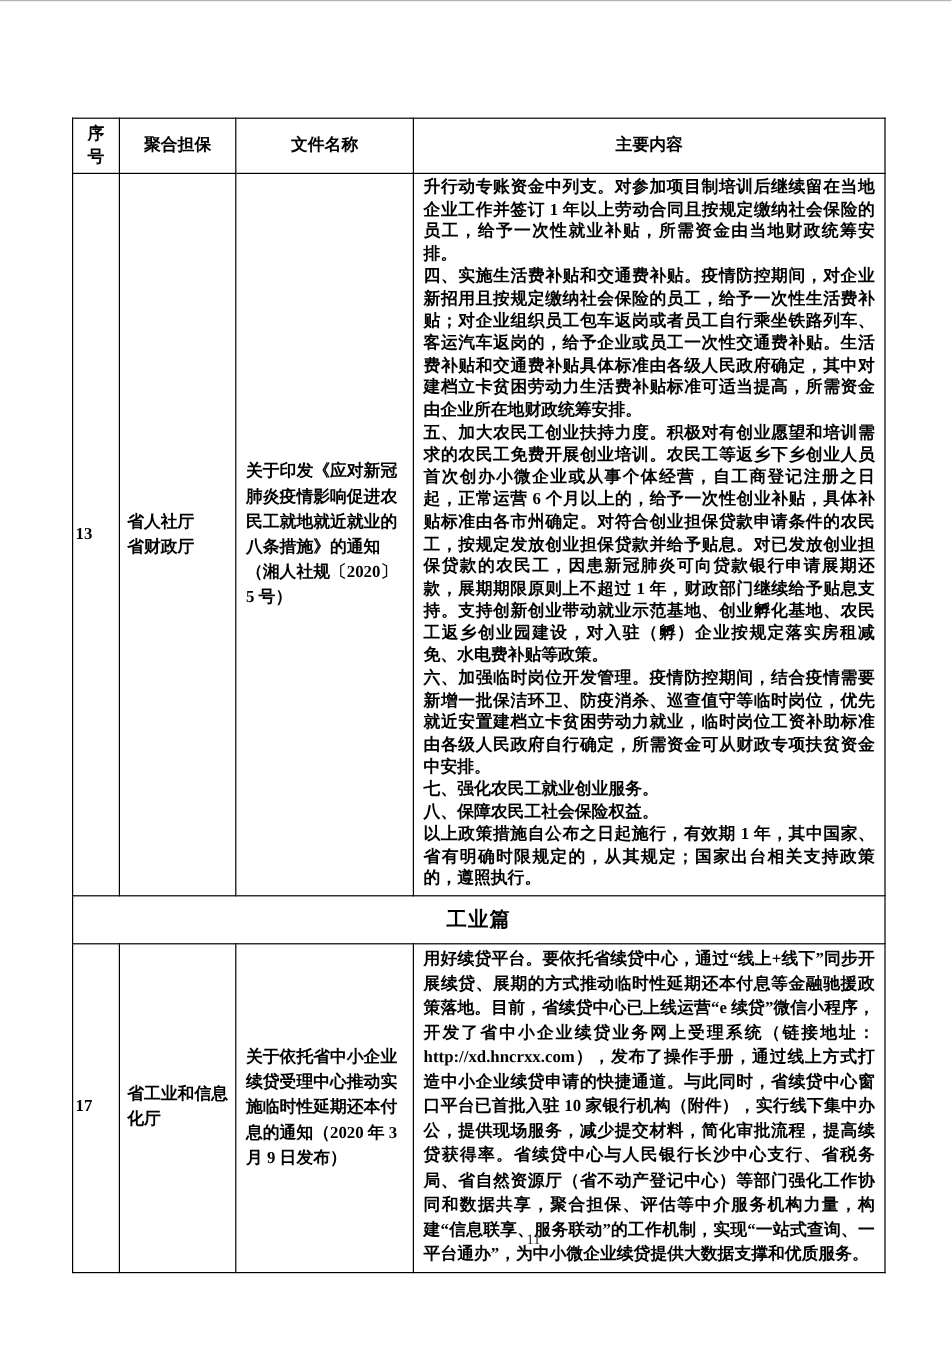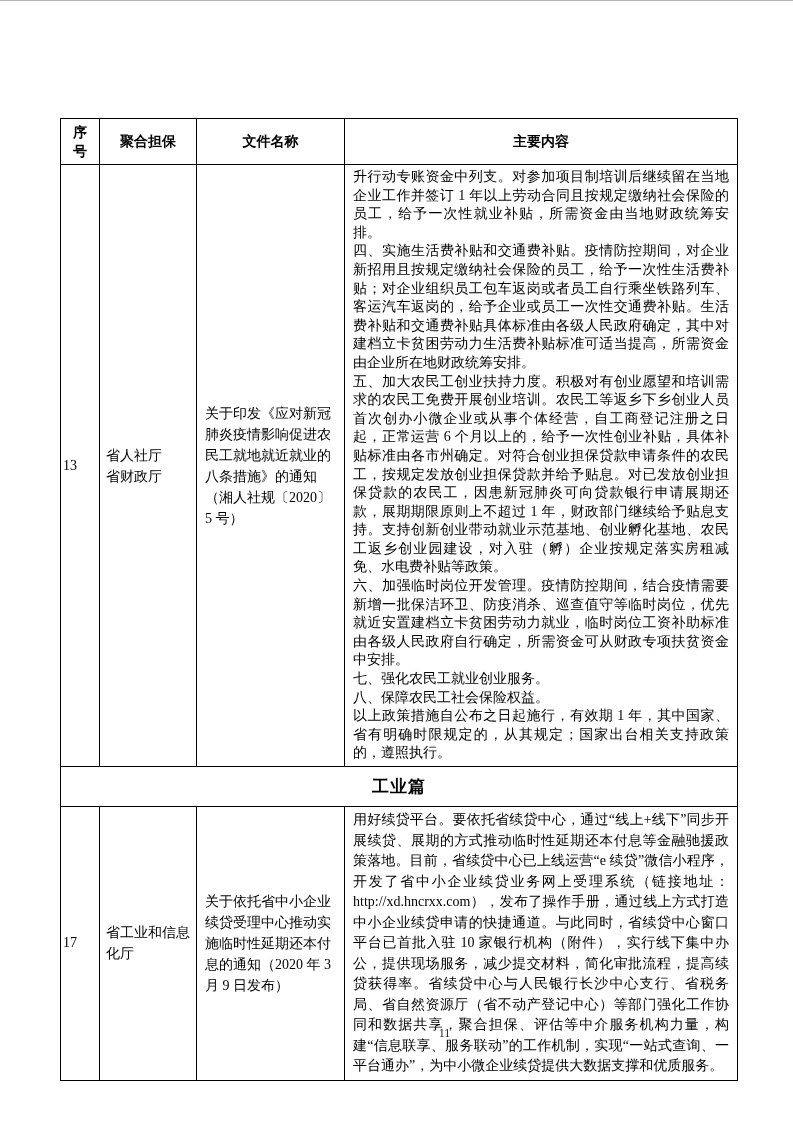--- a/index.html
+++ b/index.html
@@ -23,27 +23,27 @@
     box-sizing: border-box;
     border-top: 1px solid #b5b5b5;
   }
   table.doc-table {
     position: absolute;
     left: 60px;
     top: 97px;
     width: 677px;
     border-collapse: collapse;
     table-layout: fixed;
-    margin-top: 20px;
   }
   .doc-table th,
   .doc-table td {
     border: 1px solid #000000;
     box-sizing: border-box;
     font-size: 14px;
+    font-weight: bold;
   }
   .doc-table thead th {
     font-weight: bold;
     text-align: center;
     vertical-align: middle;
     height: 46px;
     padding: 2px 2px;
     line-height: 19px;
   }
   .stack-label {

